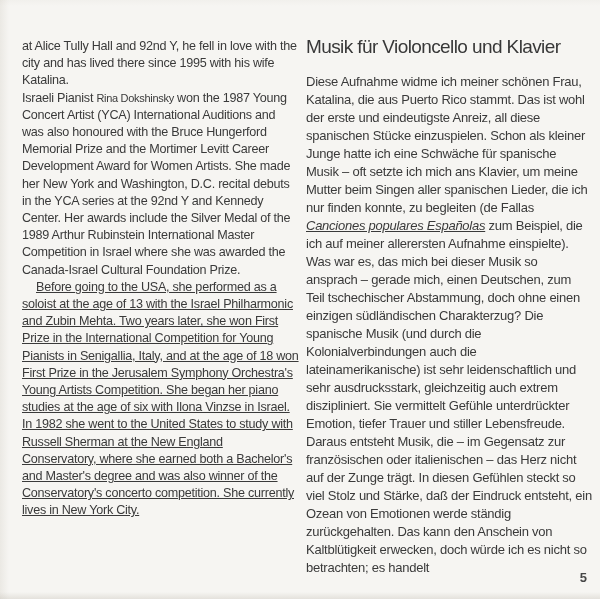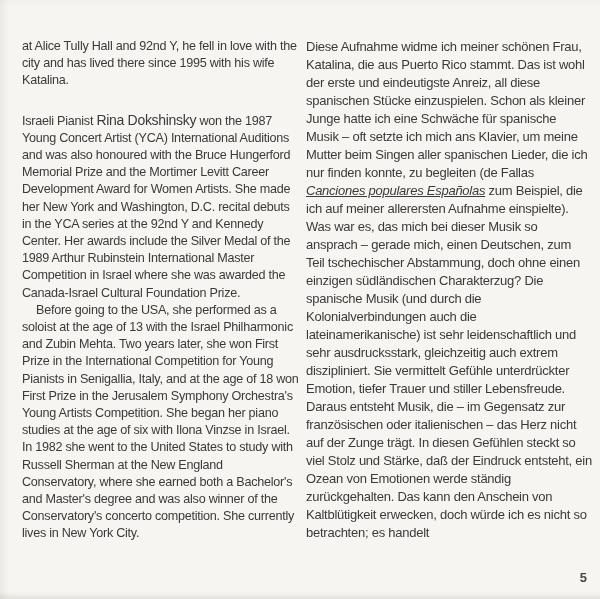--- a/index.html
+++ b/index.html
@@ -48,27 +48,27 @@
     font-weight: 400;
     letter-spacing: -0.6px;
     white-space: nowrap;
     color: #383838;
   }
   p.para {
     margin: 0;
     text-align: left;
   }
   p.para.gap-after {
-    margin-bottom: 22px;
   }
   p.para.indent {
     text-indent: 14px;
+    text-decoration: underline;
   }
   .emphasis-name {
-    font-size: 14px;
+    font-size: 11px;
     letter-spacing: -0.3px;
   }
   .italic {
     font-style: italic;
     text-decoration: underline;
   }
   .page-number {
     position: absolute;
     right: 13px;
     bottom: 14px;
@@ -83,20 +83,21 @@
 
 <div class="page">
 
   <div class="column column-left">
       <p class="para gap-after"><span>at Alice Tully Hall and 92nd Y, he fell in love with the city and has lived there since 1995 with his wife Katalina.</span></p>
       <p class="para"><span>Israeli Pianist </span><span class="emphasis-name">Rina Dokshinsky</span><span> won the 1987 Young Concert Artist (YCA) International Auditions and was also honoured with the Bruce Hungerford Memorial Prize and the Mortimer Levitt Career Development Award for Women Artists. She made her New York and Washington, D.C. recital debuts in the YCA series at the 92nd Y and Kennedy Center. Her awards include the Silver Medal of the 1989 Arthur Rubinstein International Master Competition in Israel where she was awarded the Canada-Israel Cultural Foundation Prize.</span></p>
       <p class="para indent"><span>Before going to the USA, she performed as a soloist at the age of 13 with the Israel Philharmonic and Zubin Mehta. Two years later, she won First Prize in the International Competition for Young Pianists in Senigallia, Italy, and at the age of 18 won First Prize in the Jerusalem Symphony Orchestra's Young Artists Competition. She began her piano studies at the age of six with Ilona Vinzse in Israel. In 1982 she went to the United States to study with Russell Sherman at the New England Conservatory, where she earned both a Bachelor's and Master's degree and was also winner of the Conservatory's concerto competition. She currently lives in New York City.</span></p>
     </div>
 
   <div class="column column-right">
+    <h1 class="section-title">Musik für Violoncello und Klavier</h1>
     <div>
         <p class="para"><span>Diese Aufnahme widme ich meiner schönen Frau, Katalina, die aus Puerto Rico stammt. Das ist wohl der erste und eindeutigste Anreiz, all diese spanischen Stücke einzuspielen. Schon als kleiner Junge hatte ich eine Schwäche für spanische Musik – oft setzte ich mich ans Klavier, um meine Mutter beim Singen aller spanischen Lieder, die ich nur finden konnte, zu begleiten (de Fallas </span><span class="italic">Canciones populares Españolas</span><span> zum Beispiel, die ich auf meiner allerersten Aufnahme einspielte). Was war es, das mich bei dieser Musik so ansprach – gerade mich, einen Deutschen, zum Teil tschechischer Abstammung, doch ohne einen einzigen südländischen Charakterzug? Die spanische Musik (und durch die Kolonialverbindungen auch die lateinamerikanische) ist sehr leidenschaftlich und sehr ausdrucksstark, gleichzeitig auch extrem diszipliniert. Sie vermittelt Gefühle unterdrückter Emotion, tiefer Trauer und stiller Lebensfreude. Daraus entsteht Musik, die – im Gegensatz zur französischen oder italienischen – das Herz nicht auf der Zunge trägt. In diesen Gefühlen steckt so viel Stolz und Stärke, daß der Eindruck entsteht, ein Ozean von Emotionen werde ständig zurückgehalten. Das kann den Anschein von Kaltblütigkeit erwecken, doch würde ich es nicht so betrachten; es handelt</span></p>
       </div>
   </div>
 
   <div class="page-number">5</div>
 
 </div>
 
 </body></html>

